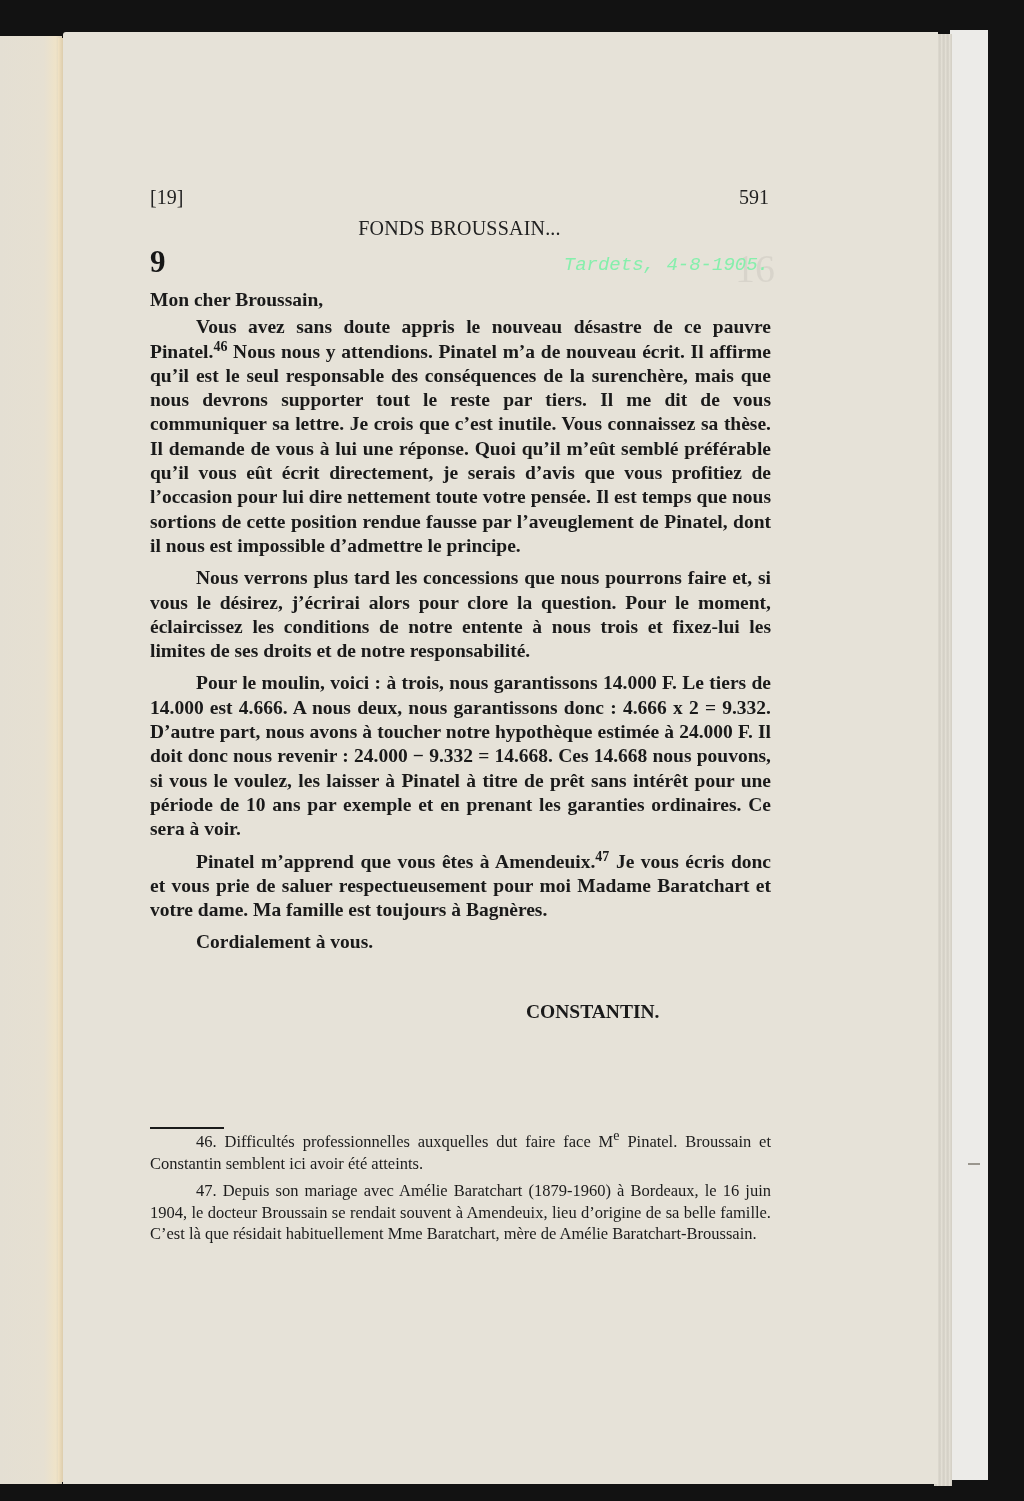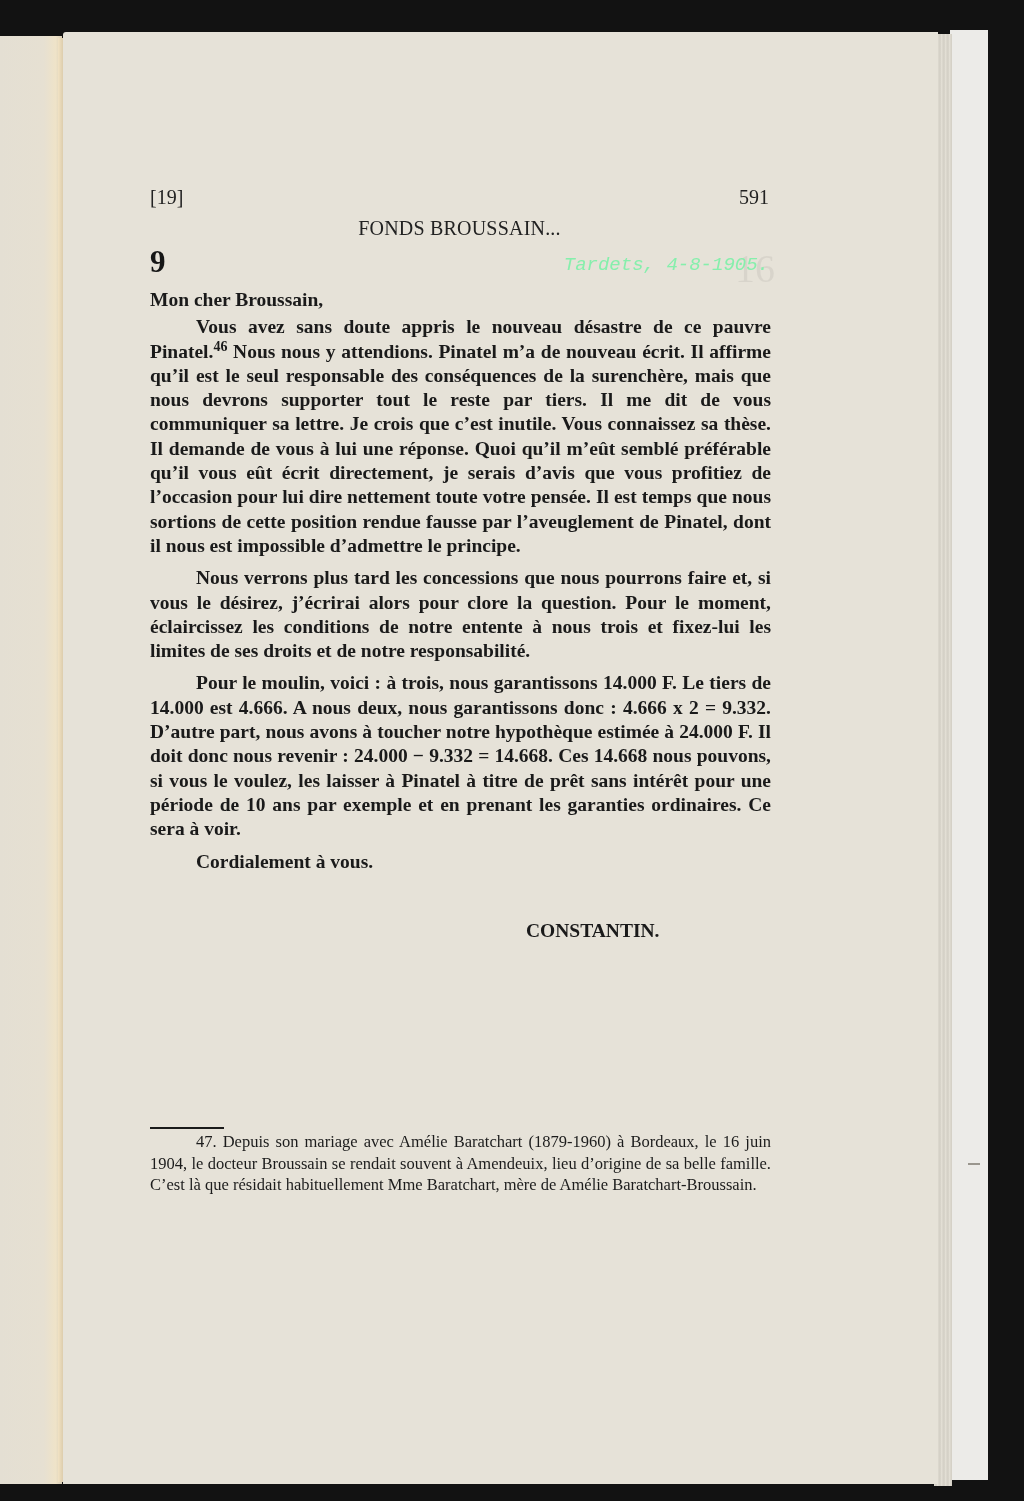--- a/index.html
+++ b/index.html
@@ -95,20 +95,22 @@
 <div class="ghost">16</div>
 
 <div class="letter-num">9</div>
 <div class="place-date">Tardets, 4-8-1905.</div>
 
 <div class="body-text">
   <p class="salutation">Mon cher Broussain,</p>
   <p><span>Vous avez sans doute appris le nouveau désastre de ce pauvre Pinatel.</span><sup>46</sup><span> Nous nous y attendions. Pinatel m’a de nouveau écrit. Il affirme qu’il est le seul responsable des conséquences de la surenchère, mais que nous devrons supporter tout le reste par tiers. Il me dit de vous communiquer sa lettre. Je crois que c’est inutile. Vous connaissez sa thèse. Il demande de vous à lui une réponse. Quoi qu’il m’eût semblé préférable qu’il vous eût écrit directement, je serais d’avis que vous profitiez de l’occasion pour lui dire nettement toute votre pensée. Il est temps que nous sortions de cette position rendue fausse par l’aveuglement de Pinatel, dont il nous est impossible d’admettre le principe.</span></p>
   <p>Nous verrons plus tard les concessions que nous pourrons faire et, si vous le désirez, j’écrirai alors pour clore la question. Pour le moment, éclaircissez les conditions de notre entente à nous trois et fixez-lui les limites de ses droits et de notre responsabilité.</p>
   <p>Pour le moulin, voici : à trois, nous garantissons 14.000 F. Le tiers de 14.000 est 4.666. A nous deux, nous garantissons donc : 4.666 x 2 = 9.332. D’autre part, nous avons à toucher notre hypothèque estimée à 24.000 F. Il doit donc nous revenir : 24.000 − 9.332 = 14.668. Ces 14.668 nous pouvons, si vous le voulez, les laisser à Pinatel à titre de prêt sans intérêt pour une période de 10 ans par exemple et en prenant les garanties ordinaires. Ce sera à voir.</p>
+  <p><span>Pinatel m’apprend que vous êtes à Amendeuix.</span><sup>47</sup><span> Je vous écris donc et vous prie de saluer respectueusement pour moi Madame Baratchart et votre dame. Ma famille est toujours à Bagnères.</span></p>
   <p class="closing">Cordialement à vous.</p>
   <p class="signature">CONSTANTIN.</p>
 </div>
 
 <div class="fn-rule"></div>
 <div class="footnotes">
+  <p><span>46. Difficultés professionnelles auxquelles dut faire face M</span><sup>e</sup><span> Pinatel. Broussain et Constantin semblent ici avoir été atteints.</span></p>
   <p>47. Depuis son mariage avec Amélie Baratchart (1879-1960) à Bordeaux, le 16 juin 1904, le docteur Broussain se rendait souvent à Amendeuix, lieu d’origine de sa belle famille. C’est là que résidait habituellement Mme Baratchart, mère de Amélie Baratchart-Broussain.</p>
 </div>
 
 </body></html>

